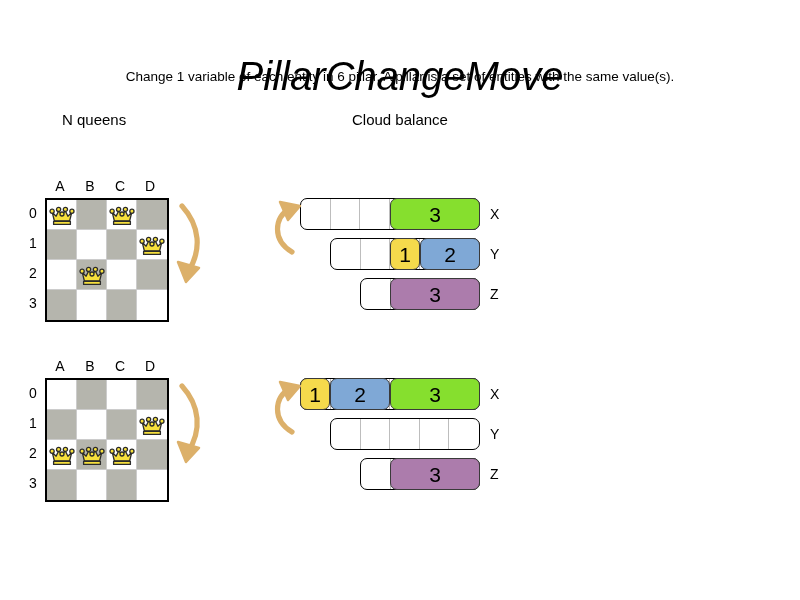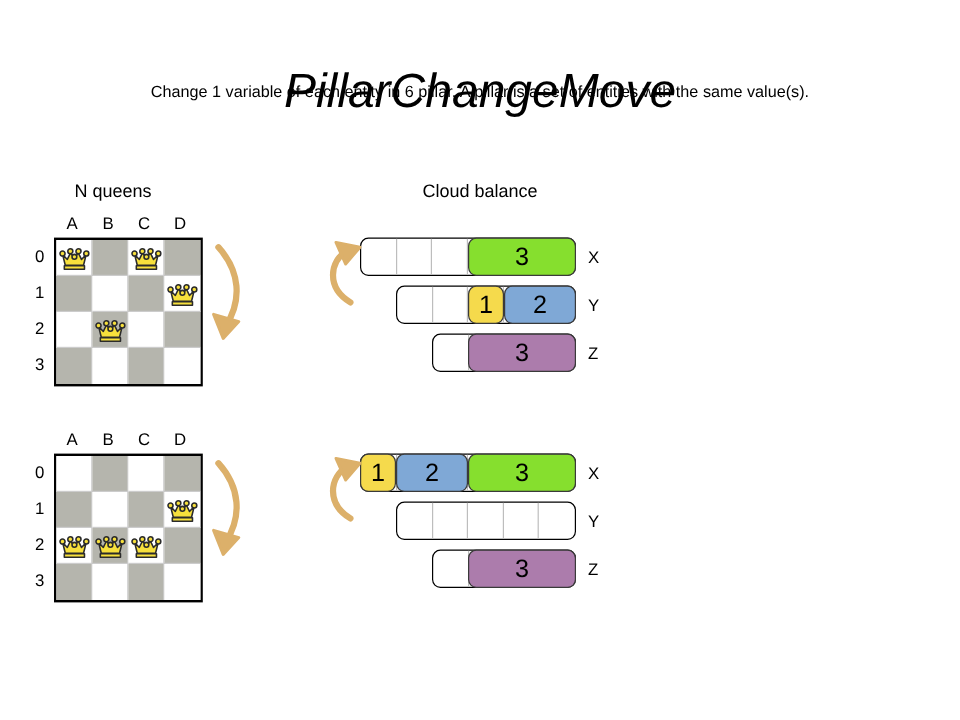--- a/index.html
+++ b/index.html
@@ -34,21 +34,20 @@
     width: 800px;
     text-align: center;
     font-size: 13.5px;
     line-height: 18px;
   }
   .section-heading {
     position: absolute;
     font-size: 15px;
     line-height: 20px;
     white-space: nowrap;
-    margin-top: 40px;
   }
   #heading-nqueens { left: 62px; top: 110px; }
   #heading-cloud   { left: 352px; top: 110px; }
 
   
   .board-wrap { position: absolute; }
   #board-wrap-before { left: 45px; top: 198px; }
   #board-wrap-after  { left: 45px; top: 378px; }
 
   .board {

